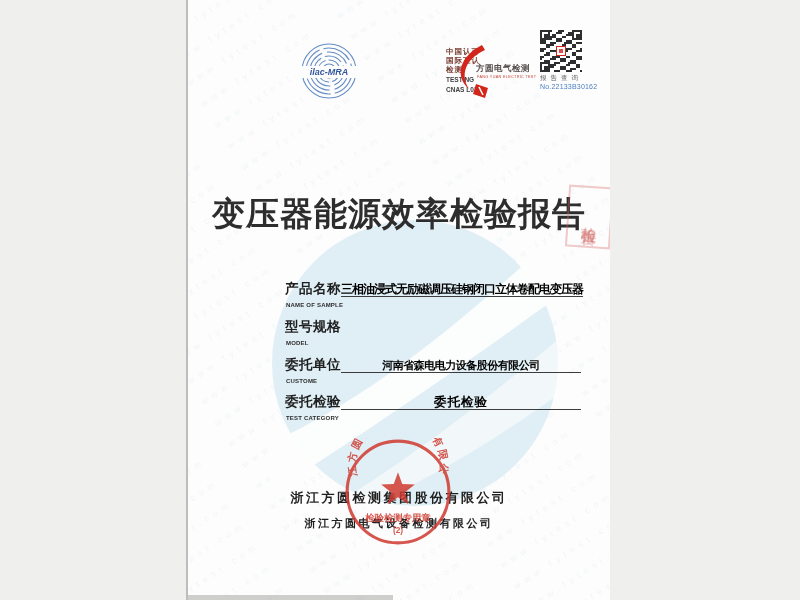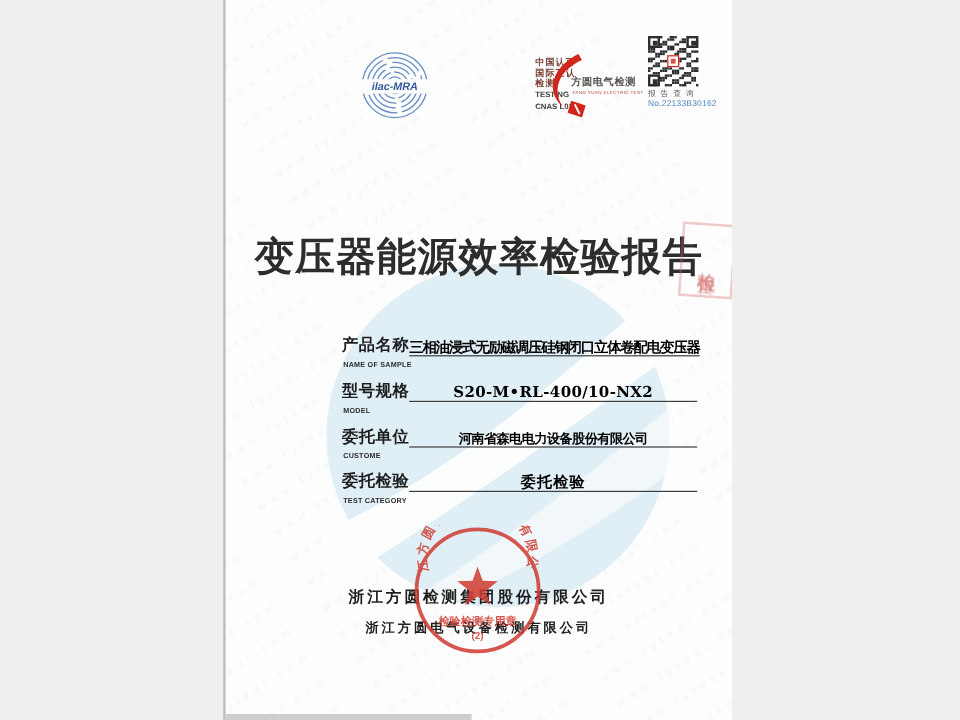--- a/index.html
+++ b/index.html
@@ -356,23 +356,20 @@
       </span>
       <span class="field-line">
         <span class="field-value">三相油浸式无励磁调压硅钢闭口立体卷配电变压器</span>
       </span>
     </div>
     <div class="field-row row-1">
       <span class="field-label">
         <span>型号规格</span>
         <span class="field-sublabel">MODEL</span>
       </span>
-      <span class="field-line">
-        <span class="field-value">S20-M•RL-400/10-NX2</span>
-      </span>
     </div>
     <div class="field-row row-2">
       <span class="field-label">
         <span>委托单位</span>
         <span class="field-sublabel">CUSTOME</span>
       </span>
       <span class="field-line">
         <span class="field-value">河南省森电电力设备股份有限公司</span>
       </span>
     </div>

